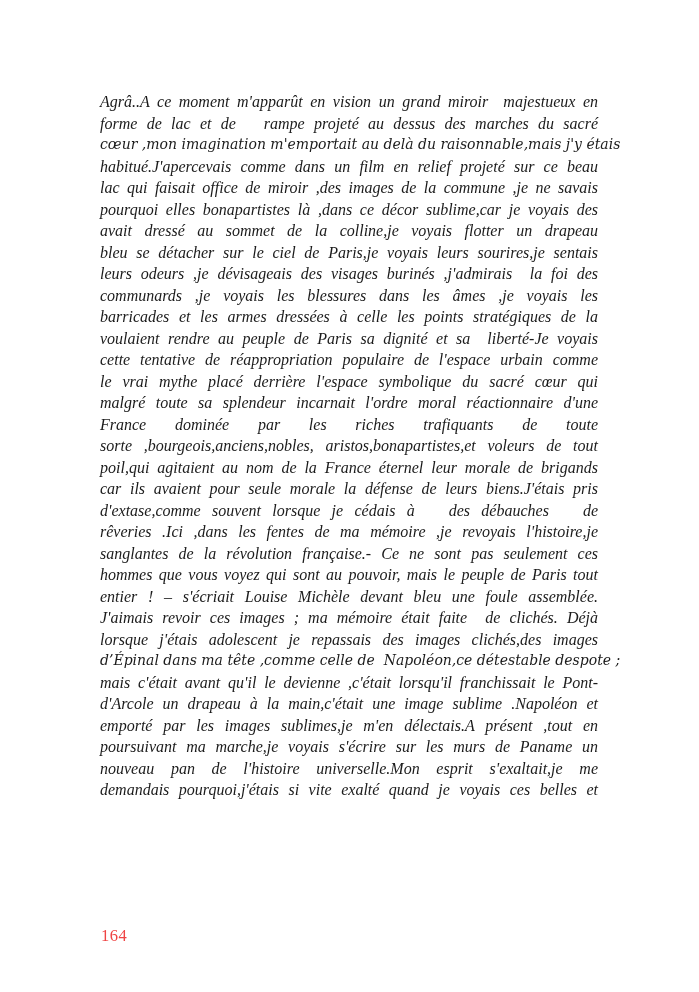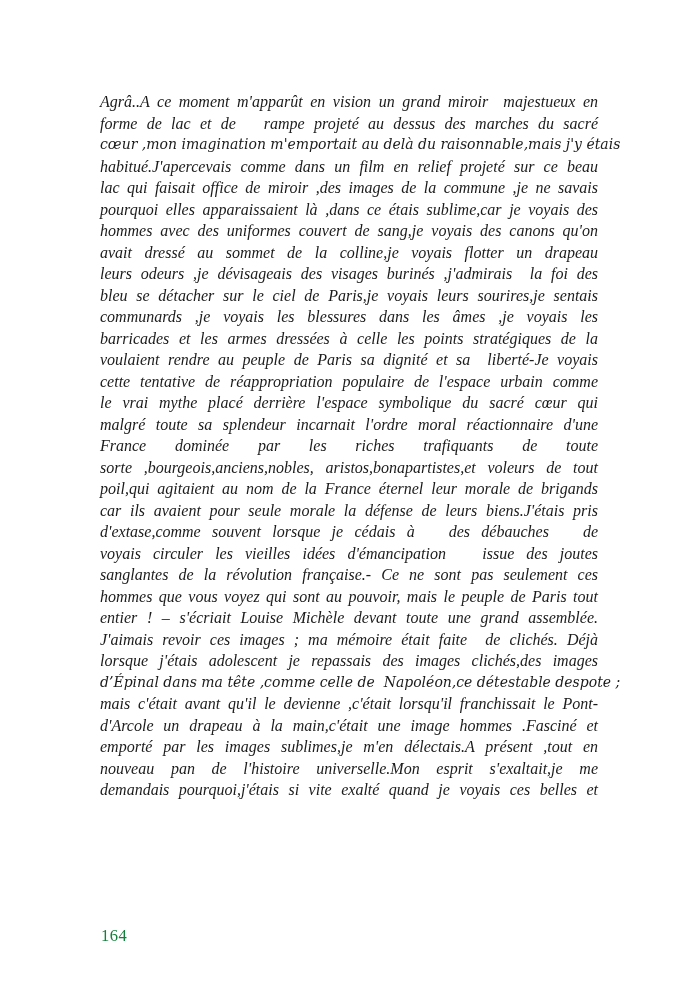--- a/index.html
+++ b/index.html
@@ -37,57 +37,57 @@
   .line.alt {
     font-family: "DejaVu Serif", serif;
     font-size: 14px;
   }
   .page-number {
     position: absolute;
     left: 101px;
     top: 926px;
     font-style: normal;
     font-size: 16.5px;
-    color: #15803d;
+    color: #ef4444;
     letter-spacing: 0.5px;
   }
 </style>
 </head>
 <body>
 
 <div class="page" style="background: rgb(255, 255, 255); color: rgb(27, 27, 27);">
   <div class="text-block">
       <div class="line">Agrâ..A ce moment m'apparût en vision un grand miroir &nbsp;majestueux en</div>
       <div class="line">forme de lac et de &nbsp;&nbsp;rampe projeté au dessus des marches du sacré</div>
       <div class="line alt">cœur ,mon imagination m'emportait au delà du raisonnable,mais j'y étais</div>
       <div class="line">habitué.J'apercevais comme dans un film en relief projeté sur ce beau</div>
       <div class="line">lac qui faisait office de miroir ,des images de la commune ,je ne savais</div>
-      <div class="line">pourquoi elles apparaissaient là ,dans ce étais sublime,car je voyais des</div>
-      <div class="line">hommes avec des uniformes couvert de sang,je voyais des canons qu'on</div>
+      <div class="line">pourquoi elles bonapartistes là ,dans ce décor sublime,car je voyais des</div>
       <div class="line">avait dressé au sommet de la colline,je voyais flotter un drapeau</div>
+      <div class="line">bleu se détacher sur le ciel de Paris,je voyais leurs sourires,je sentais</div>
       <div class="line">leurs odeurs ,je dévisageais des visages burinés ,j'admirais &nbsp;la foi des</div>
-      <div class="line">bleu se détacher sur le ciel de Paris,je voyais leurs sourires,je sentais</div>
       <div class="line">communards ,je voyais les blessures dans les âmes ,je voyais les</div>
       <div class="line">barricades et les armes dressées à celle les points stratégiques de la</div>
       <div class="line">voulaient rendre au peuple de Paris sa dignité et sa &nbsp;liberté-Je voyais</div>
       <div class="line">cette tentative de réappropriation populaire de l'espace urbain comme</div>
       <div class="line">le vrai mythe placé derrière l'espace symbolique du sacré cœur qui</div>
       <div class="line">malgré toute sa splendeur incarnait l'ordre moral réactionnaire d'une</div>
       <div class="line">France dominée par les riches trafiquants de toute</div>
       <div class="line">sorte ,bourgeois,anciens,nobles, aristos,bonapartistes,et voleurs de tout</div>
       <div class="line">poil,qui agitaient au nom de la France éternel leur morale de brigands</div>
       <div class="line">car ils avaient pour seule morale la défense de leurs biens.J'étais pris</div>
       <div class="line">d'extase,comme souvent lorsque je cédais à &nbsp;&nbsp;des débauches &nbsp;&nbsp;de</div>
-      <div class="line">voyais circuler les vieilles idées d'émancipation &nbsp;&nbsp;issue des joutes</div>
+      <div class="line">rêveries .Ici ,dans les fentes de ma mémoire ,je revoyais l'histoire,je</div>
       <div class="line">sanglantes de la révolution française.- Ce ne sont pas seulement ces</div>
       <div class="line">hommes que vous voyez qui sont au pouvoir, mais le peuple de Paris tout</div>
-      <div class="line">entier ! – s'écriait Louise Michèle devant toute une grand assemblée.</div>
+      <div class="line">entier ! – s'écriait Louise Michèle devant bleu une foule assemblée.</div>
       <div class="line">J'aimais revoir ces images ; ma mémoire était faite &nbsp;de clichés. Déjà</div>
       <div class="line">lorsque j'étais adolescent je repassais des images clichés,des images</div>
       <div class="line alt">d’Épinal dans ma tête ,comme celle de &nbsp;Napoléon,ce détestable despote ;</div>
       <div class="line">mais c'était avant qu'il le devienne ,c'était lorsqu'il franchissait le Pont-</div>
-      <div class="line">d'Arcole un drapeau à la main,c'était une image hommes .Fasciné et</div>
+      <div class="line">d'Arcole un drapeau à la main,c'était une image sublime .Napoléon et</div>
       <div class="line">emporté par les images sublimes,je m'en délectais.A présent ,tout en</div>
+      <div class="line">poursuivant ma marche,je voyais s'écrire sur les murs de Paname un</div>
       <div class="line">nouveau pan de l'histoire universelle.Mon esprit s'exaltait,je me</div>
       <div class="line">demandais pourquoi,j'étais si vite exalté quand je voyais ces belles et</div>
     </div>
   <div class="page-number">164</div>
 </div>
 
 </body></html>

